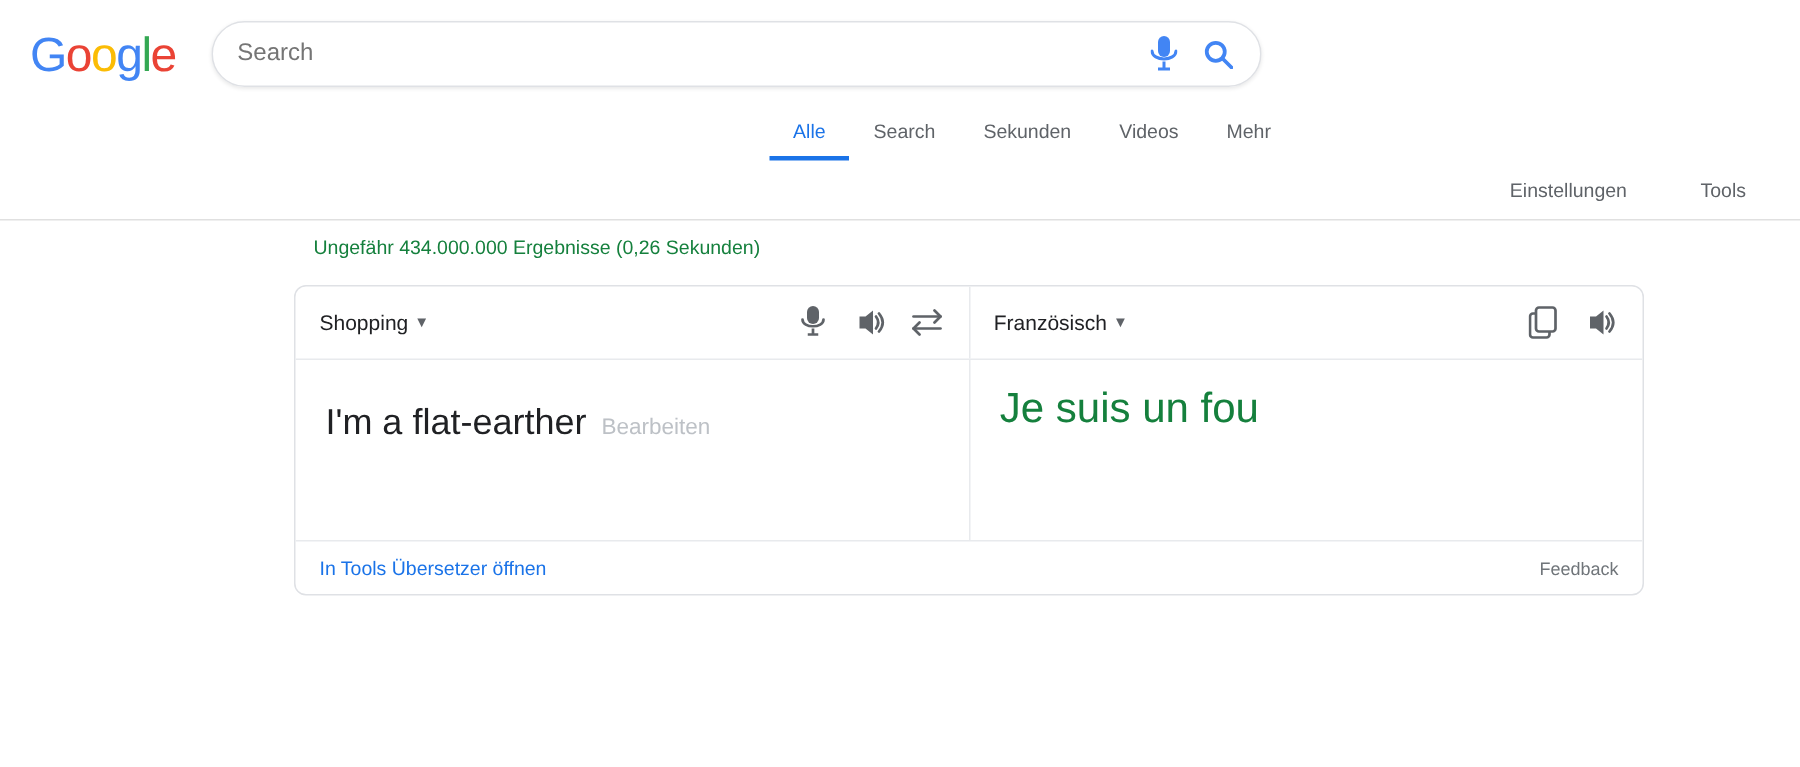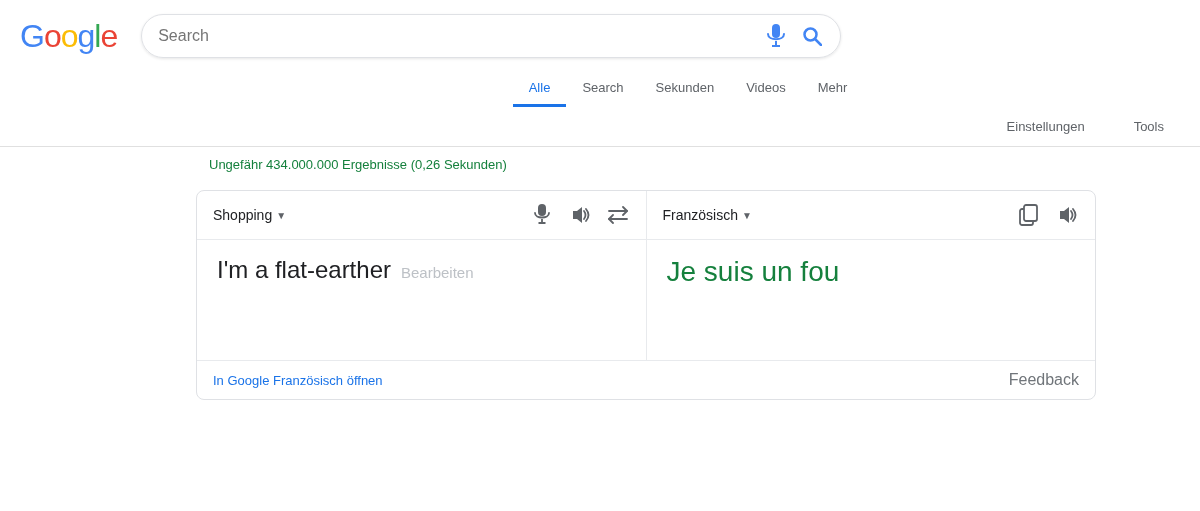--- a/index.html
+++ b/index.html
@@ -205,21 +205,21 @@
       padding: 10px 16px;
       border-top: 1px solid #e8eaed;
     }
     .translator-footer-link {
       font-size: 13px;
       color: #1a73e8;
       cursor: pointer;
       text-decoration: none;
     }
     .feedback-link {
-      font-size: 16px;
+      font-size: 12px;
       color: #70757a;
       cursor: pointer;
       text-decoration: none;
     }
 
     
     svg { display: block; }
   </style>
 </head>
 <body>
@@ -332,28 +332,28 @@
             </svg>
           </div>
         </div>
       </div>
     </div>
   </div>
 
   <div class="translator-body">
     <div class="source-panel">
       <div class="source-text">
-        <span style="font-size:24px;font-weight:normal;">I'm a flat-earther</span>
+        <span style="font-size:24px;font-weight:normal;margin-top:12px;">I'm a flat-earther</span>
         <span class="edit-label">Bearbeiten</span>
       </div>
     </div>
     <div class="target-panel">
       <div class="target-text">
         <span>Je suis un fou</span>
       </div>
     </div>
   </div>
 
   <div class="translator-footer">
-    <a class="translator-footer-link">In Google Französisch öffnen</a>
+    <a class="translator-footer-link">In Tools Übersetzer öffnen</a>
     <a class="feedback-link">Feedback</a>
   </div>
 </div>
 
 </body></html>

